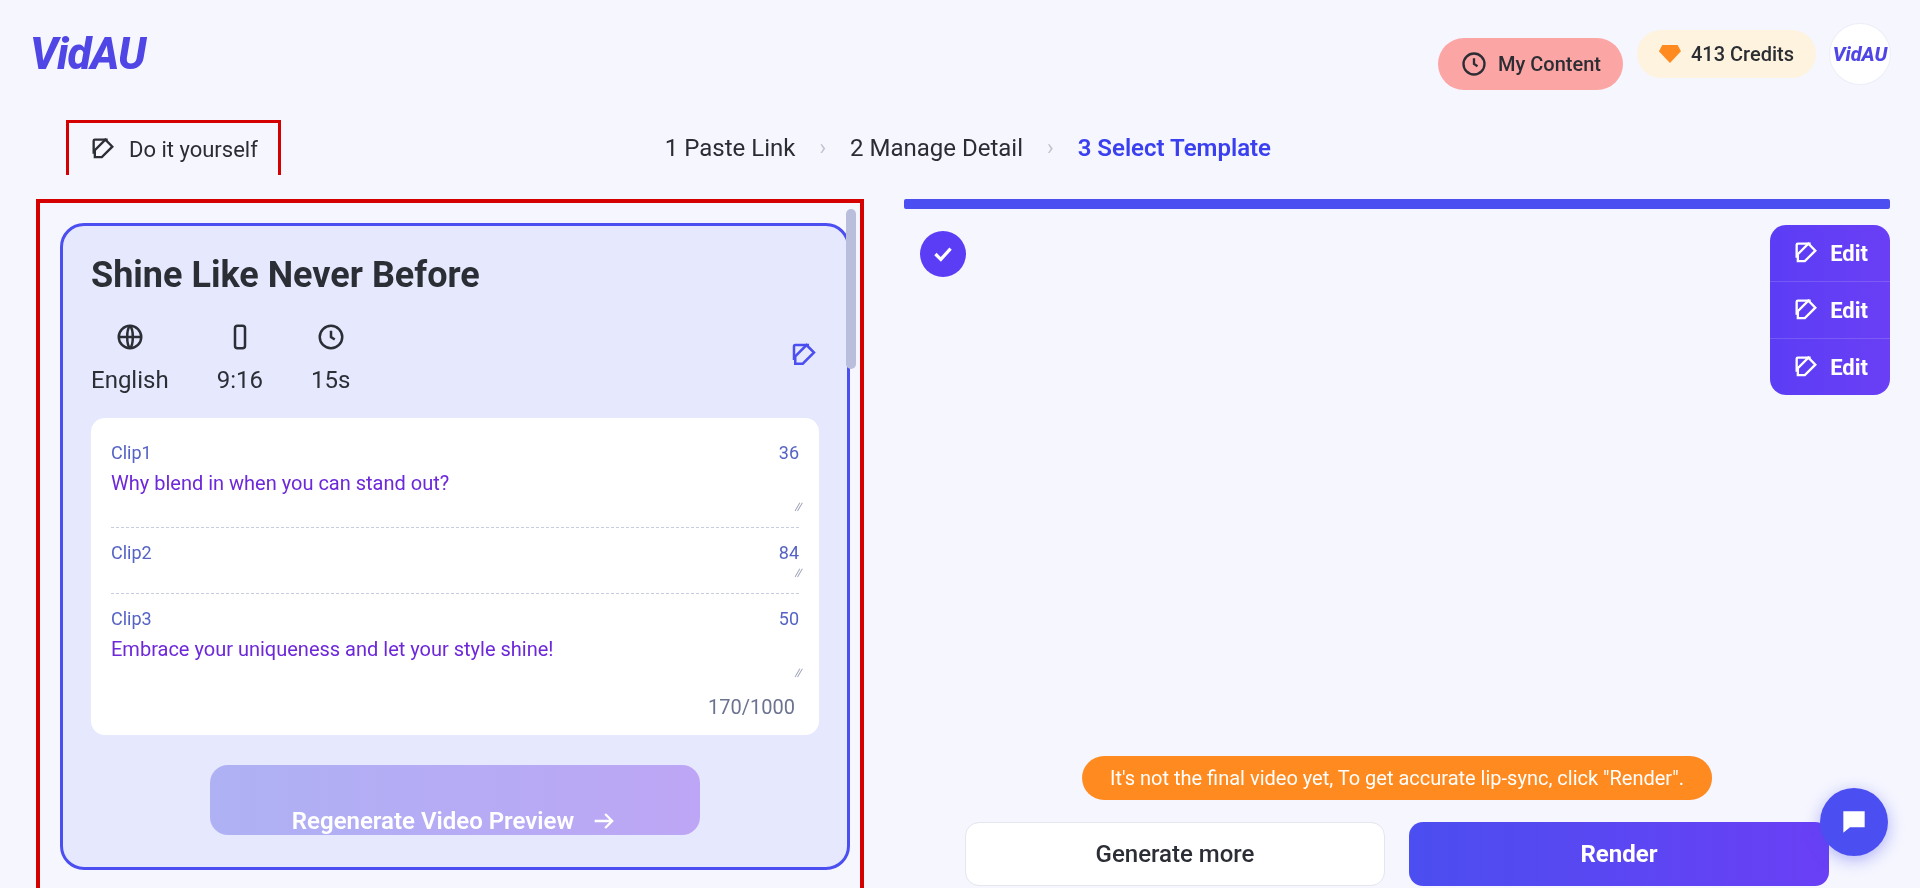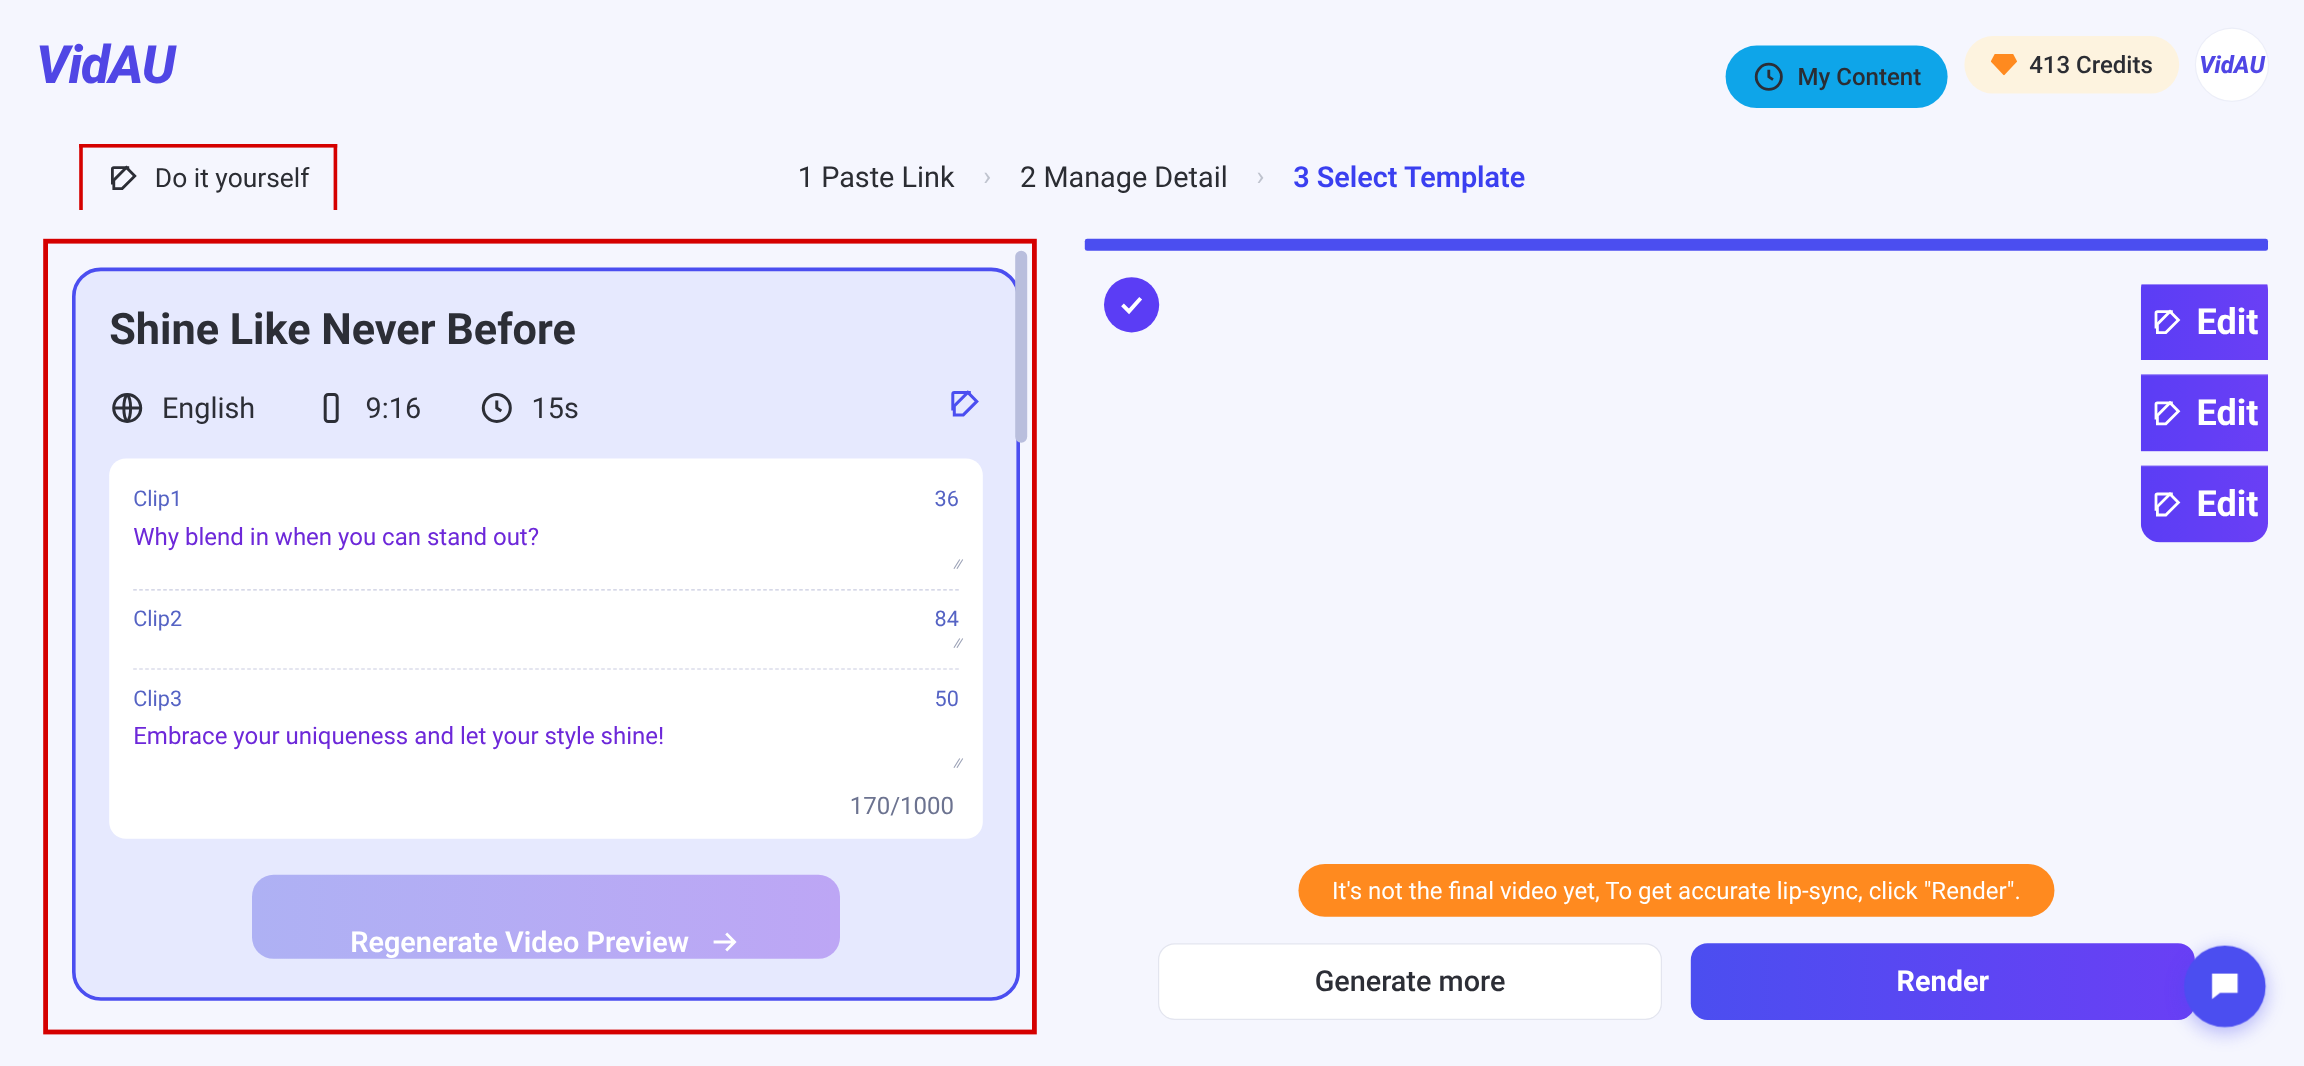--- a/index.html
+++ b/index.html
@@ -30,21 +30,21 @@
   .pill {
     display: inline-flex;
     align-items: center;
     gap: 10px;
     padding: 12px 22px;
     border-radius: 999px;
     font-size: 20px;
     font-weight: 500;
     cursor: pointer;
   }
-  .pill.mycontent { background: #0ea5e9; color: #2b2d33; margin-top: 20px; }
+  .pill.mycontent { background: #fca5a5; color: #2b2d33; margin-top: 20px; }
   .pill.credits   { background: #fdf3df; color: #2b2d33; }
   .diamond-icon {
     width: 22px; height: 18px;
     background: #ff8a1f;
     clip-path: polygon(15% 0, 85% 0, 100% 35%, 50% 100%, 0 35%);
     position: relative;
   }
   .avatar-logo {
     width: 60px; height: 60px; border-radius: 50%;
     background:#fff; display:flex; align-items:center; justify-content:center;
@@ -100,21 +100,21 @@
     padding: 28px 28px 32px 28px;
   }
   .card-title {
     font-size: 36px; font-weight: 700; color:#2c2e36;
     margin-bottom: 26px;
   }
   .meta-row {
     display:flex; align-items:center; gap: 48px;
     font-size: 24px; color:#2c2e36;
   }
-  .meta-item { display:inline-flex; align-items:center; gap:14px; }
+  .meta-item { display:inline-flex; align-items:center; gap:14px;flex-direction:column; }
   .meta-row .spacer { flex:1; }
   .edit-icon-btn { color:#4b4ef0; cursor:pointer; }
 
   .clips-box {
     background:#ffffff;
     border-radius: 14px;
     margin-top: 24px;
     padding: 16px 20px 8px 20px;
   }
   .clip { padding: 8px 0 12px 0; }
@@ -148,22 +148,22 @@
     color:#fff; margin-left: 16px;
   }
   .edit-stack {
     position:absolute; right: 0; top: 26px;
     display:flex; flex-direction:column;
     border-radius: 16px; overflow:hidden;
   }
   .edit-stack .ebtn {
     display:flex; align-items:center; gap:10px;
     background: linear-gradient(90deg,#5b3df5,#6a3ff5);
-    color:#fff; font-size:30px; font-weight:700;
-    padding: 14px 8px; cursor:pointer;margin-top:12px;
+    color:#fff; font-size:22px; font-weight:700;
+    padding: 14px 22px; cursor:pointer;
   }
   .edit-stack .ebtn + .ebtn { border-top: 1px solid rgba(255,255,255,0.15); }
 
   .hint-pill {
     position:absolute; bottom: 98px; left: 50%; transform: translateX(-50%);
     background:#ff8a1f; color:#fff; font-size:20px;
     padding: 10px 28px; border-radius: 999px; white-space:nowrap;text-align:center;
   }
   .bottom-btns {
     position:absolute; bottom: 12px; left: 50%; transform: translateX(-50%);

